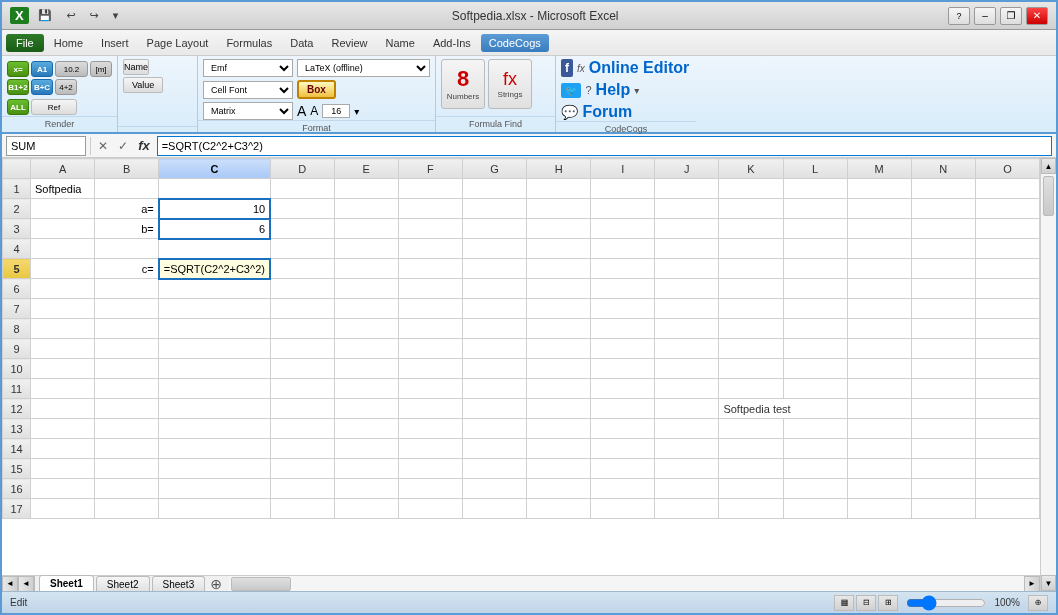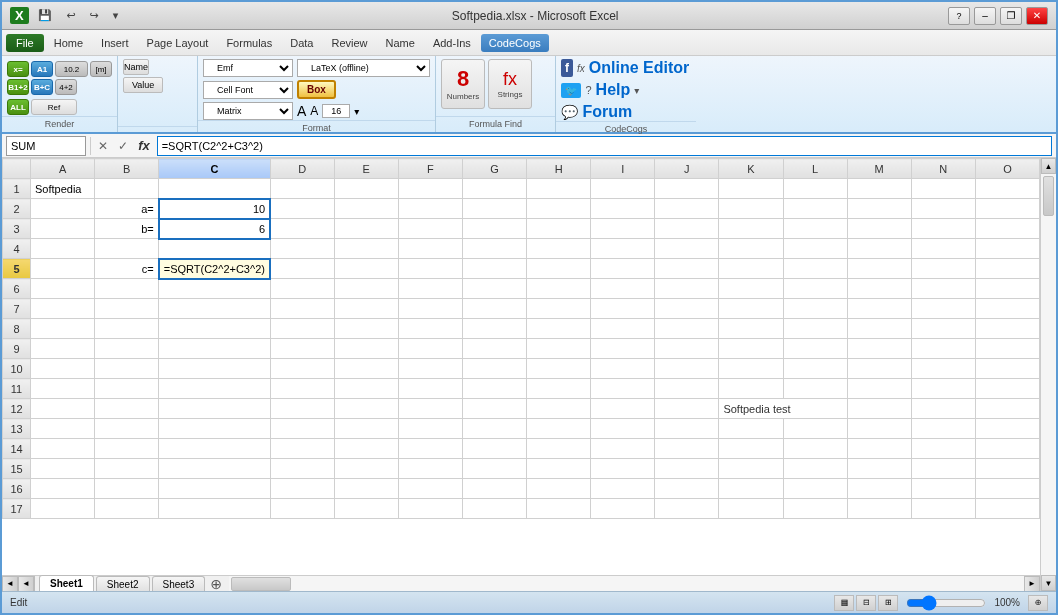--- a/index.html
+++ b/index.html
@@ -49,21 +49,21 @@
     }
     .menu-item.codecogs {
       background: linear-gradient(to bottom, #5b9bd5, #3a7dbf);
       color: white;
       border-radius: 3px;
     }
     .format-select {
       font-size: 9px;
       border: 1px solid #aaa;
       background: white;
-      padding: 1px 9px;
+      padding: 1px 3px;
       height: 18px;
       width: 90px;
     }
     .format-btn {
       background: linear-gradient(to bottom, #fff9c0, #f0c040);
       border: 2px solid #c08000;
       border-radius: 3px;
       padding: 2px 8px;
       font-size: 10px;
       font-weight: bold;

